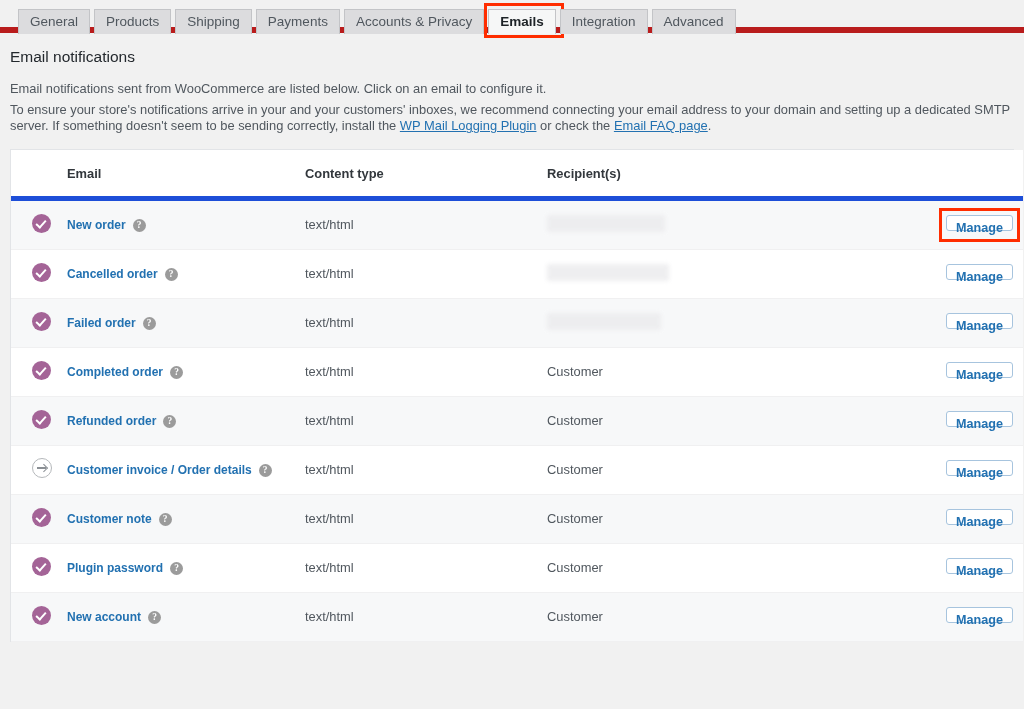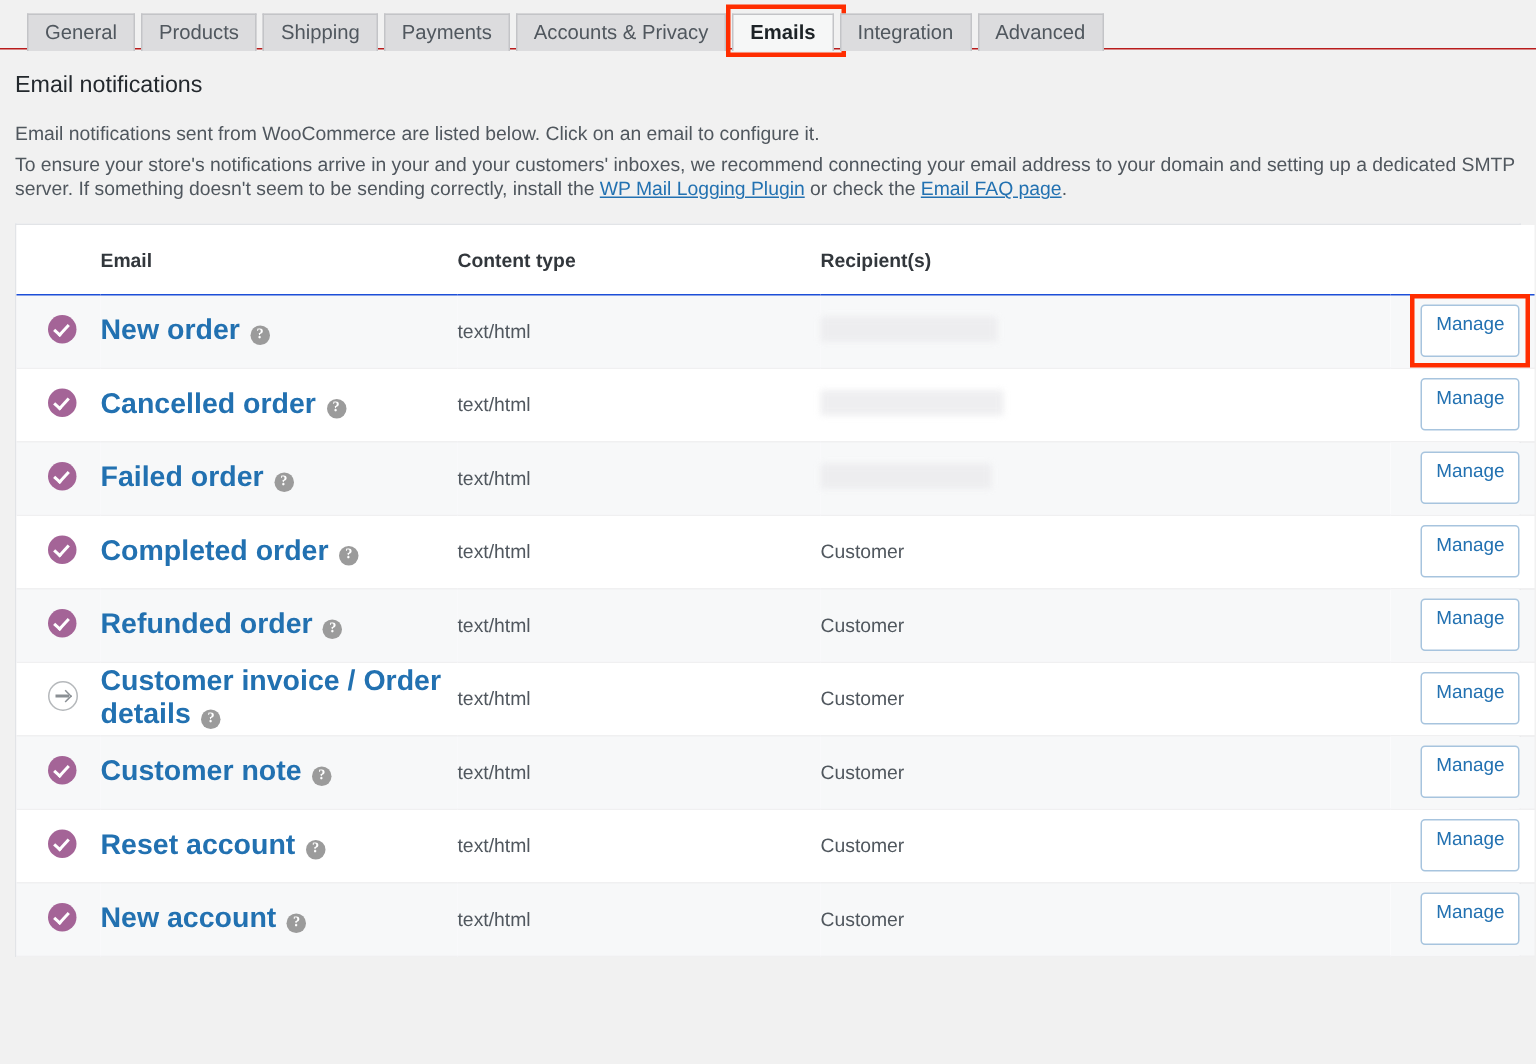--- a/index.html
+++ b/index.html
@@ -12,21 +12,21 @@
     font-family: "Liberation Sans", sans-serif;
     -webkit-font-smoothing: antialiased;
   }
 
   
   .tab-bar {
     position: relative;
     height: 33px;
     padding: 9px 0 0 18px;
     box-sizing: border-box;
-    border-bottom: 1px solid #b91c1c;
+    border-bottom: 6px solid #b91c1c;
     background: #f1f1f1;
     white-space: nowrap;
     font-size: 0;
   }
   .tab {
     display: inline-block;
     vertical-align: bottom;
     font-size: 13.5px;
     line-height: 23px;
     height: 24px;
@@ -92,21 +92,21 @@
     border-collapse: collapse;
     table-layout: fixed;
   }
   table.emails th {
     text-align: left;
     font-size: 12.9px;
     font-weight: 700;
     color: #32373c;
     padding: 16px 0 15px 0;
     background: #fff;
-    border-bottom: 1px solid #1d4ed8;
+    border-bottom: 5px solid #1d4ed8;
   }
   table.emails td {
     font-size: 12.9px;
     color: #50575e;
     padding: 0;
     height: 48px;
     vertical-align: middle;
     border-bottom: 1px solid #f0f0f1;
     background: #fff;
   }
@@ -162,21 +162,21 @@
     width: 4.6px; height: 4.6px;
     border: solid #8a8f94;
     border-width: 1.4px 1.4px 0 0;
     transform: rotate(45deg);
   }
 
   
   a.email-link {
     color: #2271b1;
     font-weight: 700;
-    font-size: 19px;
+    font-size: 12px;
     text-decoration: none;
   }
   .help-tip {
     display: inline-block;
     width: 13px; height: 13px;
     border-radius: 50%;
     background: #9b9b9b;
     color: #fff;
     font-size: 9.5px;
     font-weight: 700;
@@ -196,30 +196,31 @@
     filter: blur(2.2px);
     opacity: .85;
   }
 
   
   .manage-cell { text-align: right; padding-right: 10px !important; position: relative; }
   .btn-manage {
     display: inline-block;
     font-size: 12.6px;
     line-height: 24px;
-    height: 35px;
+    height: 16px;
     padding: 0 9px;
     color: #2271b1;
     background: #fff;
     border: 1px solid #a7c4de;
     border-radius: 3px;
     text-decoration: none;
     box-sizing: border-box;
     cursor: pointer;
     font-family: "Liberation Sans", sans-serif;
+    font-weight: bold;
   }
   .btn-wrap { position: relative; display: inline-block; }
   .annot-btn { left: -7px; top: -7px; right: -7px; bottom: -7px; }
 </style>
 </head>
 <body>
 
 <nav class="tab-bar">
   <span id="tabs-host"><span class="tab-wrap"><a href="#" class="tab">General</a></span><span class="tab-wrap"><a href="#" class="tab">Products</a></span><span class="tab-wrap"><a href="#" class="tab">Shipping</a></span><span class="tab-wrap"><a href="#" class="tab">Payments</a></span><span class="tab-wrap"><a href="#" class="tab">Accounts &amp; Privacy</a></span><span class="tab-wrap"><a href="#" class="tab active">Emails</a><span class="annot-box annot-tab"></span></span><span class="tab-wrap"><a href="#" class="tab">Integration</a></span><span class="tab-wrap"><a href="#" class="tab">Advanced</a></span></span>
 </nav>
@@ -288,21 +289,21 @@
           </tr>
           <tr>
             <td class="col-status status-cell"><span class="icon-check"></span></td>
             <td class="col-email cell-email"><a href="#" class="email-link">Customer note</a><span class="help-tip">?</span></td>
             <td class="col-type">text/html</td>
             <td class="col-recip">Customer</td>
             <td class="col-action manage-cell"><span class="btn-wrap"><a href="#" class="btn-manage">Manage</a></span></td>
           </tr>
           <tr>
             <td class="col-status status-cell"><span class="icon-check"></span></td>
-            <td class="col-email cell-email"><a href="#" class="email-link">Reset account</a><span class="help-tip">?</span></td>
+            <td class="col-email cell-email"><a href="#" class="email-link">Plugin password</a><span class="help-tip">?</span></td>
             <td class="col-type">text/html</td>
             <td class="col-recip">Customer</td>
             <td class="col-action manage-cell"><span class="btn-wrap"><a href="#" class="btn-manage">Manage</a></span></td>
           </tr>
           <tr>
             <td class="col-status status-cell"><span class="icon-check"></span></td>
             <td class="col-email cell-email"><a href="#" class="email-link">New account</a><span class="help-tip">?</span></td>
             <td class="col-type">text/html</td>
             <td class="col-recip">Customer</td>
             <td class="col-action manage-cell"><span class="btn-wrap"><a href="#" class="btn-manage">Manage</a></span></td>

